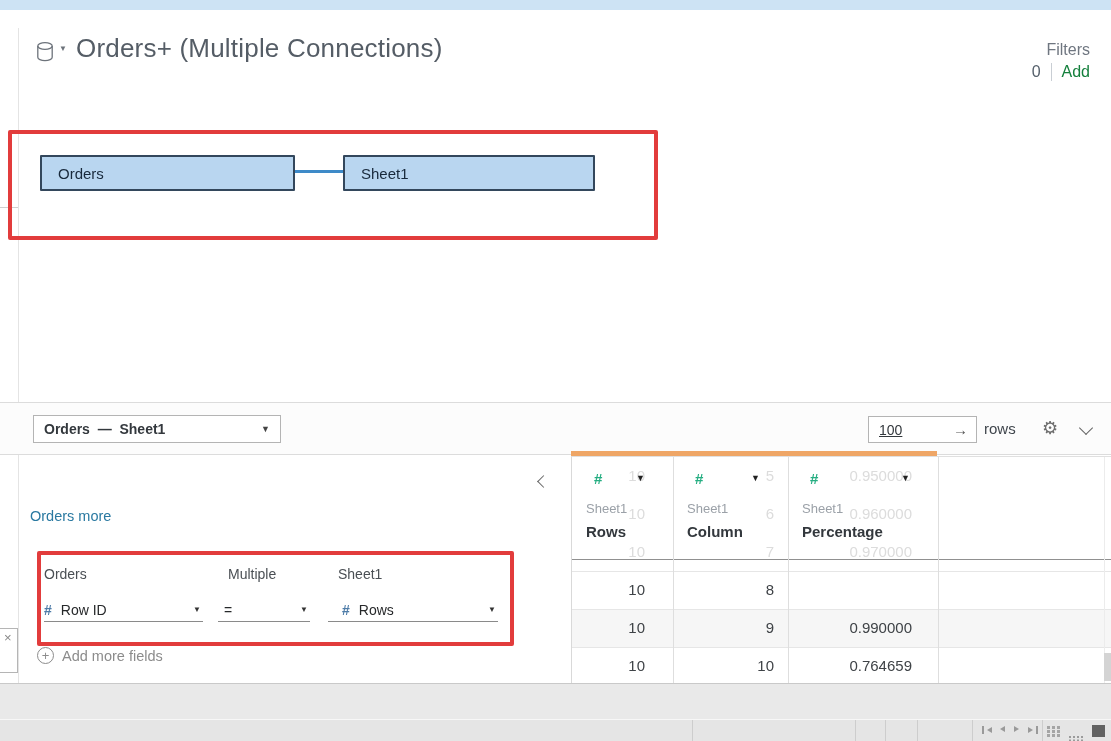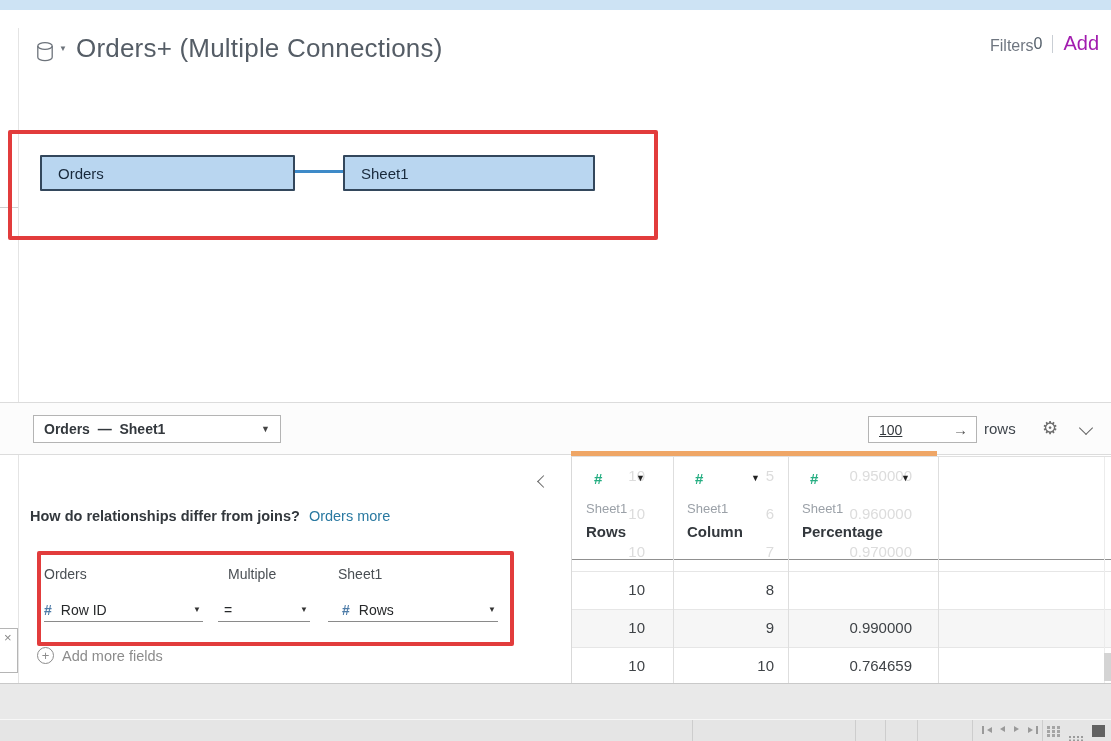--- a/index.html
+++ b/index.html
@@ -9,26 +9,26 @@
 
   
   .topbar{left:0;top:0;width:1111px;height:10px;background:#cde3f4;}
   .gutter-line{left:18px;top:28px;width:1px;height:655px;background:#e4e4e4;}
   .gutter-notch{left:0;top:207px;width:18px;height:1px;background:#cfcfcf;}
 
   
   .db-icon{left:36px;top:41px;}
   .db-caret{left:59px;top:44px;font-size:8px;color:#6d737b;}
   .page-title{left:76px;top:33px;font-size:26px;color:#555d66;letter-spacing:.2px;}
-  .filters{left:990px;top:28px;width:100px;display:flex;flex-direction:row;align-items:flex-end;}
+  .filters{left:990px;top:41px;width:100px;display:flex;flex-direction:column;align-items:flex-end;}
   .filters-label{font-size:16px;color:#6f7680;}
   .filters-row{display:flex;align-items:center;gap:10px;margin-top:4px;}
   .filters-count{font-size:16px;color:#55606b;}
   .filters-div{width:1px;height:18px;background:#c9ced4;}
-  .filters-add{font-size:20px;color:#a21caf;cursor:pointer;}
+  .filters-add{font-size:16px;color:#15803d;cursor:pointer;}
 
   
   .hl-box{border:4px solid #e23c3c;border-radius:2px;background:transparent;}
   .hl-canvas{left:8px;top:130px;width:642px;height:102px;}
   .connector{left:293px;top:170px;width:50px;height:3px;background:#3e8ac8;}
   .tbl-box{height:32px;background:#b9d6f0;border:2px solid #33475c;border-radius:1px;
            display:flex;align-items:center;padding-left:16px;font-size:15px;color:#18293b;}
   .tbl-orders{left:40px;top:155px;width:235px;}
   .tbl-sheet1{left:343px;top:155px;width:232px;}
 
@@ -148,21 +148,20 @@
   <div class="abs rowcount">
     <span class="rowcount-val">100</span>
     <span class="go-arrow">→</span>
   </div>
   <div class="abs rows-label">rows</div>
   <div class="abs gear">⚙</div>
   <div class="abs chev chev-down"></div>
 
   <div class="abs chev chev-left"></div>
   <div class="abs question-row">
-    <span class="question">How do relationships differ from joins?</span>
     <span class="learn-more">Orders more</span>
   </div>
 
   <div class="abs hl-box hl-editor"></div>
   <div class="abs ed-label" style="left:44px;">Orders</div>
   <div class="abs ed-label" style="left:228px;">Multiple</div>
   <div class="abs ed-label" style="left:338px;">Sheet1</div>
 
   <div class="abs ed-field" style="left:44px;width:159px;">
     <span class="hash-blue">#</span>

